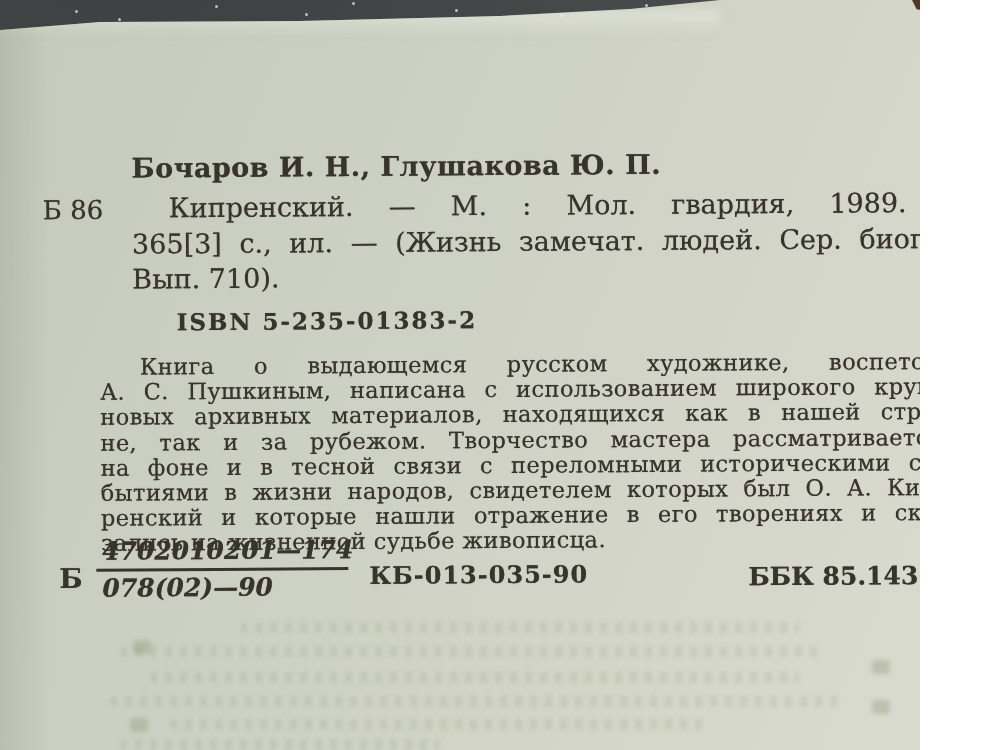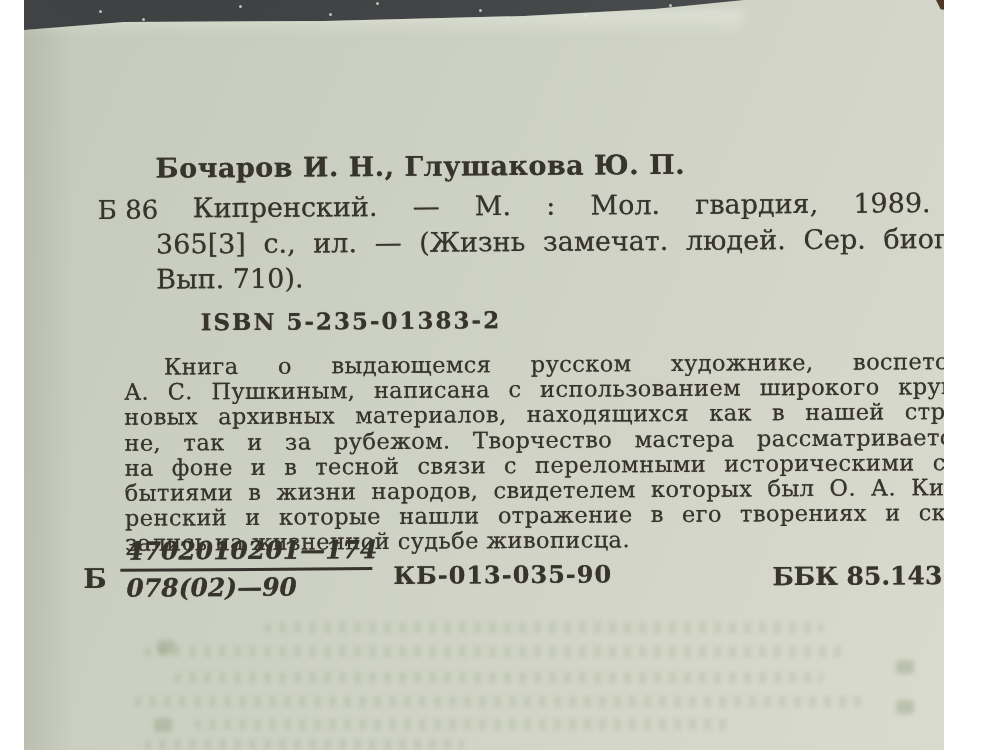--- a/index.html
+++ b/index.html
@@ -1,21 +1,20 @@
 <!DOCTYPE html>
 <html><head>
 <meta charset="utf-8">
 <style>
   html,body { margin:0; padding:0; }
   body { width:1000px; height:750px; overflow:hidden; font-family:"DejaVu Serif", serif; }
 
   .scene {
     position:relative; width:920px; height:750px; overflow:hidden;
     background: radial-gradient(ellipse at 15% -30%, #3a3d3e 0%, #4a4b4d 55%, #58585a 100%);
-    margin-left: 24px;
   }
 
   .speck { position:absolute; width:3px; height:3px; border-radius:50%;
            background:#e9eae2; opacity:.75; z-index:3; }
 
   
   .page {
     position:absolute; left:0; top:0; width:1000px; height:750px; z-index:2;
     background:
       linear-gradient(to right, rgba(70,75,60,0.12), rgba(70,75,60,0) 5%),
@@ -48,21 +47,21 @@
   
   .text-layer {
     position:absolute; inset:0; z-index:4;
     transform:rotate(-0.4deg); transform-origin:500px 380px;
     color:#37332d; text-shadow:0 0 0.7px rgba(50,45,38,0.75);
   }
   .t { position:absolute; white-space:nowrap; }
   .jline { white-space:normal; text-align:justify; text-align-last:justify; }
 
   .author-line { left:133px; top:150px; font-size:27px; font-weight:bold; letter-spacing:.5px; }
-  .udc        { left:75px;  top:192px; font-size:26px; }
+  .udc        { left:44px;  top:192px; font-size:26px; }
   .bib1 { left:170px; top:190px; width:800px; font-size:27px; }
   .bib2 { left:133px; top:226px; width:827px; font-size:27px; }
   .bib3 { left:133px; top:261px; font-size:27px; }
   .isbn { left:177px; top:306px; font-size:23px; font-weight:bold; letter-spacing:2px; }
 
   .annotation { position:absolute; left:100px; top:352px; width:843px;
                 font-size:22.5px; line-height:25.2px; letter-spacing:.4px; }
   .annotation .row { text-align:justify; text-align-last:justify; }
   .annotation .row.first { padding-left:40px; }
   .annotation .row.last  { text-align-last:left; }

